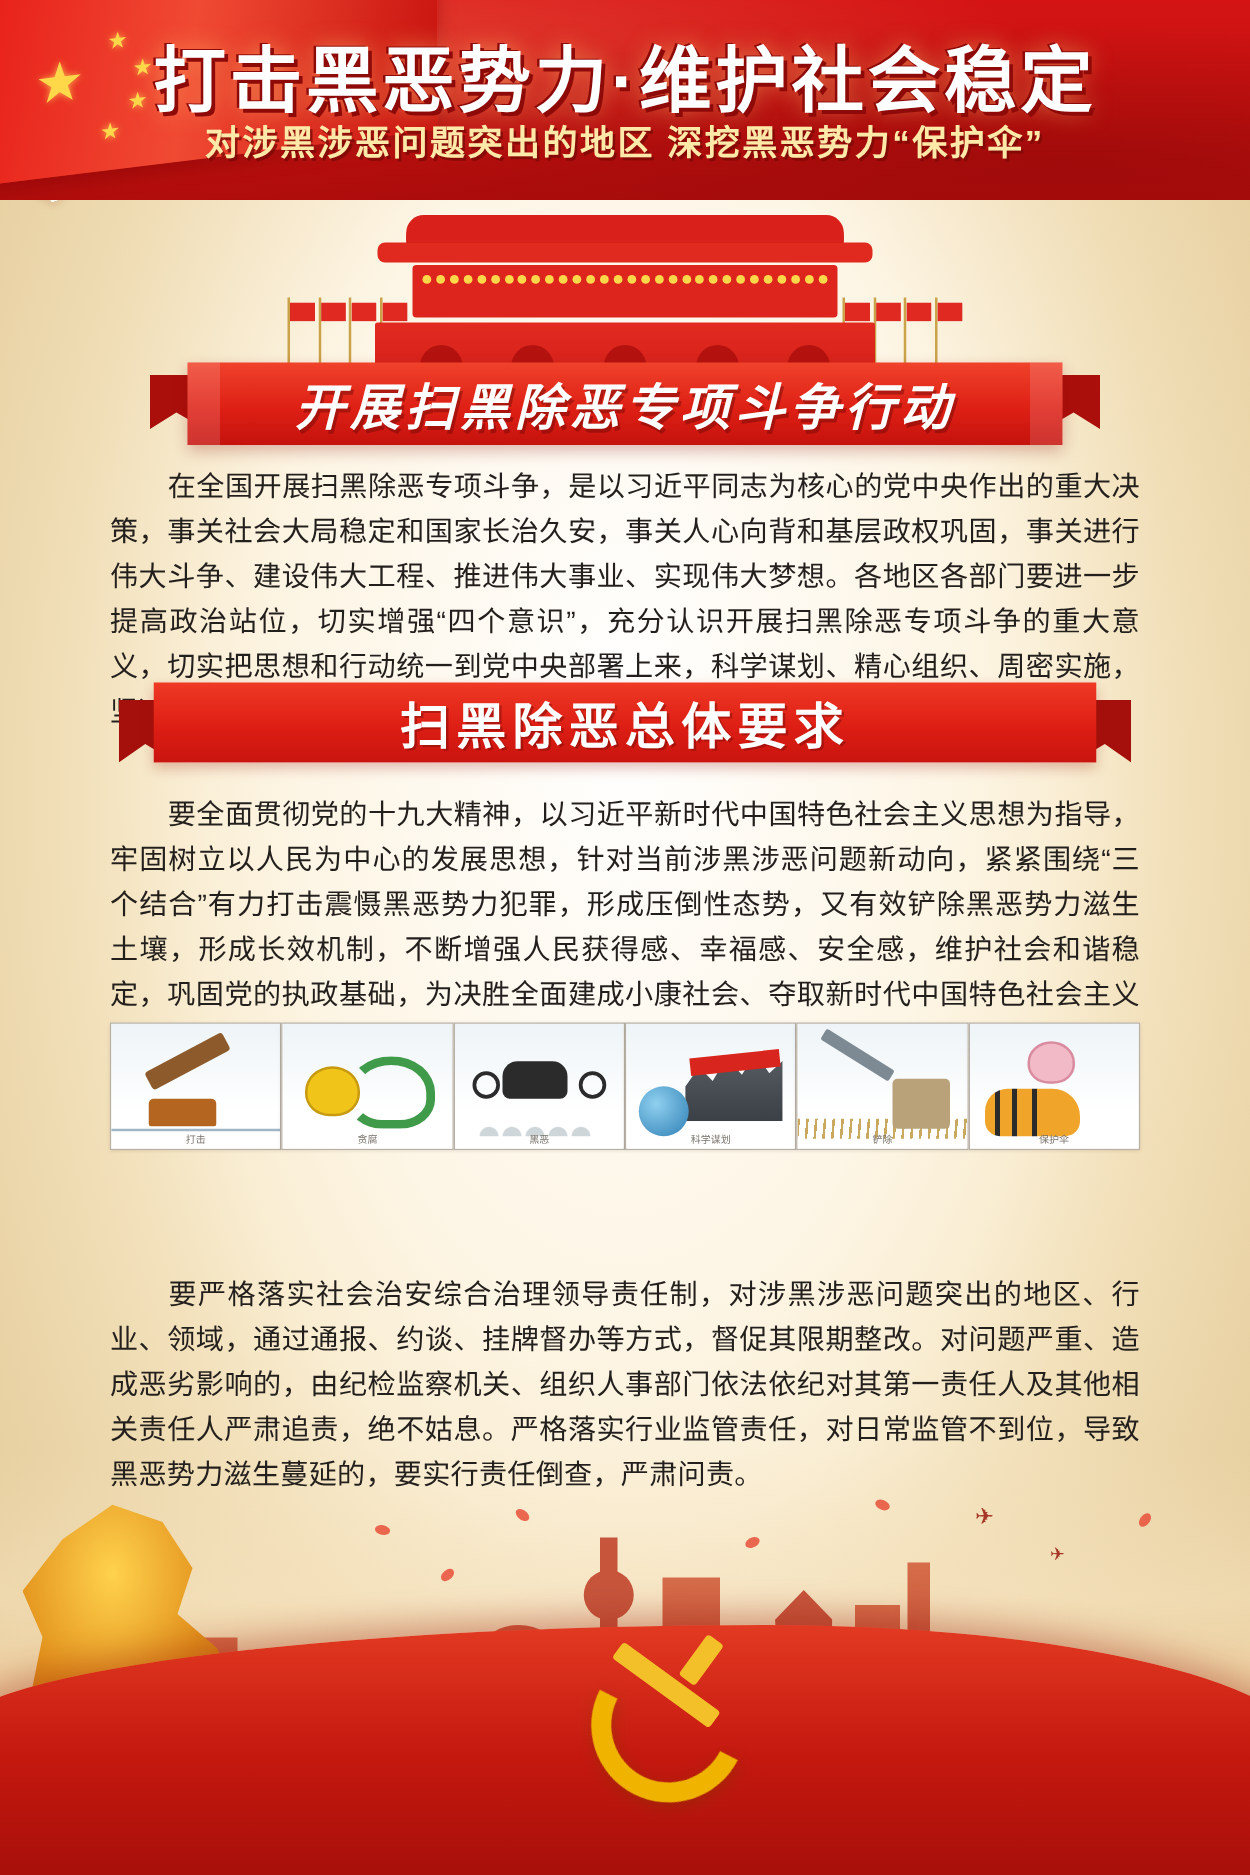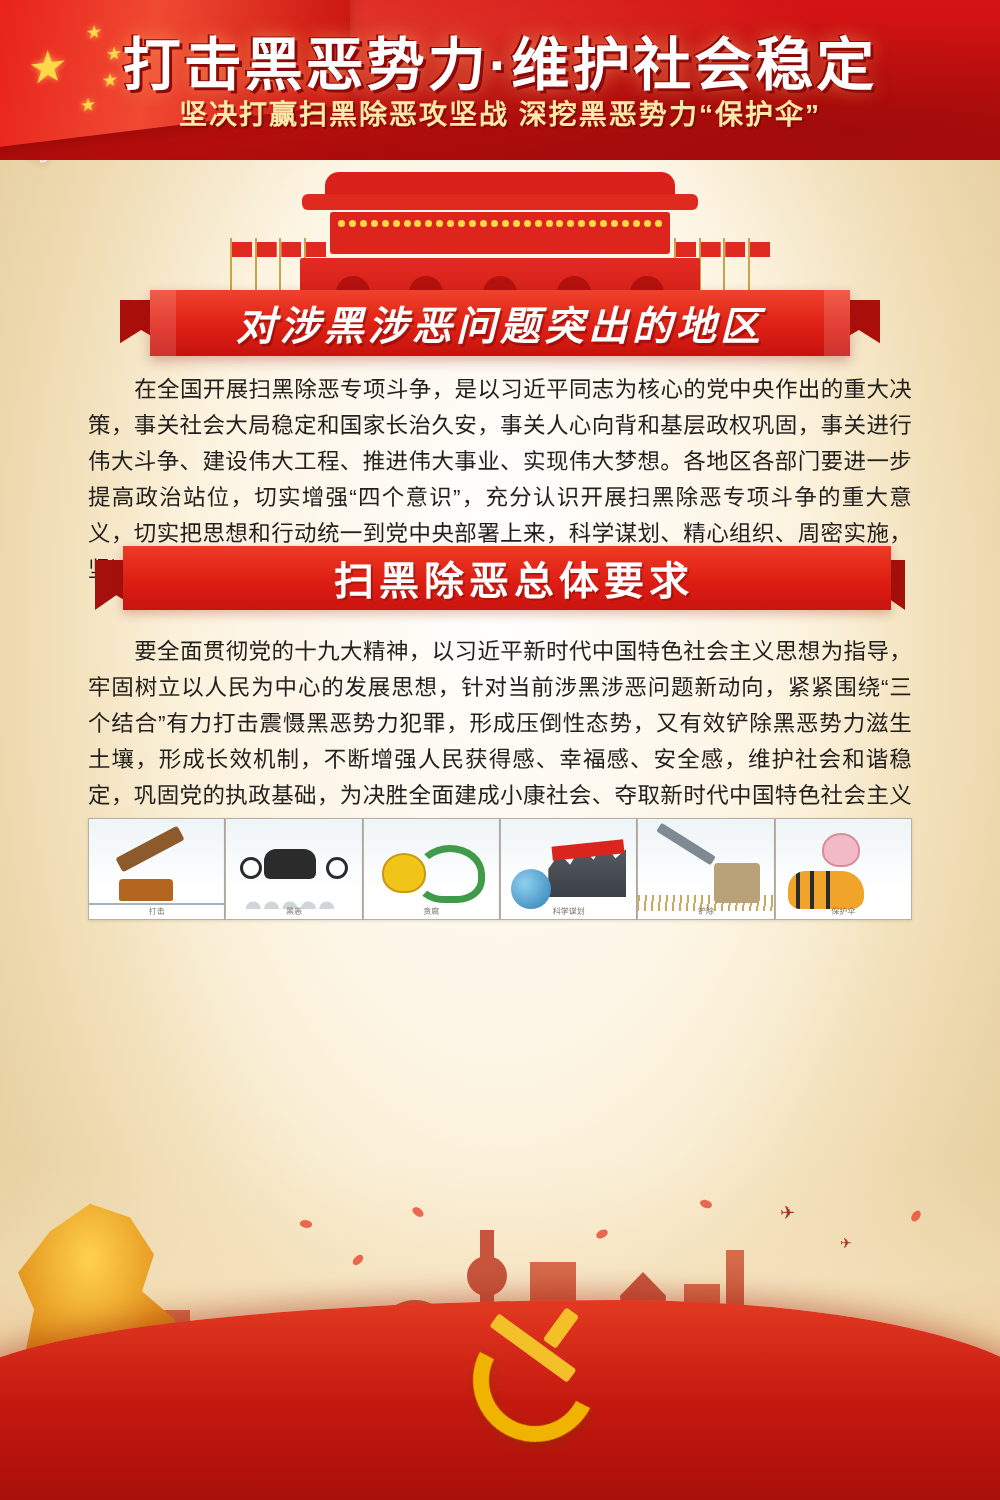--- a/index.html
+++ b/index.html
@@ -226,21 +226,20 @@
   }
   .ribbon .ribbon-body {
     position: absolute;
     left: 28px; top: 0;
     width: 754px; height: 64px;
     background: linear-gradient(180deg, #ef3a25 0%, #dd1e14 55%, #c9140f 100%);
     box-shadow: 0 4px 10px rgba(150,20,10,0.28);
     display: flex;
     align-items: center;
     justify-content: center;
-    padding-left: 14px;
   }
   .ribbon .tail {
     position: absolute;
     top: 14px;
     width: 46px; height: 64px;
     background: #a5100c;
   }
   .ribbon .tail.left {
     left: 0;
     clip-path: polygon(0 0, 100% 0, 100% 78%, 46% 55%, 0 78%);
@@ -635,21 +634,21 @@
 
   <div class="header">
     <div class="header-flag">
       <span class="star s1">★</span>
       <span class="star s2">★</span>
       <span class="star s3">★</span>
       <span class="star s4">★</span>
       <span class="star s5">★</span>
     </div>
     <div class="header-title nowrap">打击黑恶势力·维护社会稳定</div>
-    <div class="header-sub nowrap">坚决打赢扫黑除恶攻坚战  深挖黑恶势力“保护伞”</div>
+    <div class="header-sub nowrap">对涉黑涉恶问题突出的地区  深挖黑恶势力“保护伞”</div>
   </div>
   <span class="dove d1">🕊</span>
   <span class="dove d2">🕊</span>
 
   <div class="gate-wrap">
     <div class="flag-row left">
       <span class="mini-flag"></span>
         <span class="mini-flag"></span>
       <span class="mini-flag"></span>
         <span class="mini-flag"></span>
@@ -702,21 +701,21 @@
         <i></i>
         <i></i>
         <i></i>
       </div>
   </div>
 
   <div class="ribbon-hero">
     <span class="hero-notch left"></span>
     <span class="hero-notch right"></span>
     <div class="hero-body">
-      <span class="hero-text nowrap">对涉黑涉恶问题突出的地区</span>
+      <span class="hero-text nowrap">开展扫黑除恶专项斗争行动</span>
     </div>
   </div>
 
   <div class="para" style="top:372px;"><span class="indent"></span><span>在全国开展扫黑除恶专项斗争，是以习近平同志为核心的党中央作出的重大决策，事关社会大局稳定和国家长治久安，事关人心向背和基层政权巩固，事关进行伟大斗争、建设伟大工程、推进伟大事业、实现伟大梦想。各地区各部门要进一步提高政治站位，切实增强“四个意识”，充分认识开展扫黑除恶专项斗争的重大意义，切实把思想和行动统一到党中央部署上来，科学谋划、精心组织、周密实施，坚决打赢扫黑除恶专项斗争这场攻坚仗。</span></div>
 
   <div class="ribbon" style="top:546px;">
     <span class="tail left"></span>
     <span class="tail right"></span>
     <div class="ribbon-body">
       <span class="ribbon-text nowrap">扫黑除恶总体要求</span>
@@ -726,38 +725,38 @@
   <div class="para" style="top:634px;"><span class="indent"></span><span>要全面贯彻党的十九大精神，以习近平新时代中国特色社会主义思想为指导，牢固树立以人民为中心的发展思想，针对当前涉黑涉恶问题新动向，紧紧围绕“三个结合”有力打击震慑黑恶势力犯罪，形成压倒性态势，又有效铲除黑恶势力滋生土壤，形成长效机制，不断增强人民获得感、幸福感、安全感，维护社会和谐稳定，巩固党的执政基础，为决胜全面建成小康社会、夺取新时代中国特色社会主义伟大胜利、实现中华民族伟大复兴的中国梦创造安全稳定的社会环境。</span></div>
 
   <div class="cartoons">
 
     <div class="cartoon c1">
       <div class="c-sky"></div>
       <span class="ground"></span>
       <span class="anvil"></span>
       <span class="hammer"></span>
       <span class="c-label">打击</span>
+    </div>
+
+    <div class="cartoon c2">
+      <div class="c-sky"></div>
+      <span class="purse"></span>
+      <span class="snake"></span>
+      <span class="c-label">贪腐</span>
     </div>
 
     <div class="cartoon c3">
       <div class="c-sky"></div>
       <span class="mask"></span>
       <span class="eye l"></span>
       <span class="eye r"></span>
       <span class="crowd"></span>
       <span class="c-label">黑恶</span>
     </div>
 
-    <div class="cartoon c2">
-      <div class="c-sky"></div>
-      <span class="purse"></span>
-      <span class="snake"></span>
-      <span class="c-label">贪腐</span>
-    </div>
-
     <div class="cartoon c4">
       <div class="c-sky"></div>
       <span class="city"></span>
       <span class="redband"></span>
       <span class="globe"></span>
       <span class="c-label">科学谋划</span>
     </div>
 
     <div class="cartoon c6">
       <div class="c-sky"></div>
@@ -770,20 +769,21 @@
     <div class="cartoon c5">
       <div class="c-sky"></div>
       <span class="tiger"></span>
       <span class="pig"></span>
       <span class="c-label">保护伞</span>
     </div>
 
   </div>
 
 
+  <div class="para" style="top:1018px;"><span class="indent"></span><span>要严格落实社会治安综合治理领导责任制，对涉黑涉恶问题突出的地区、行业、领域，通过通报、约谈、挂牌督办等方式，督促其限期整改。对问题严重、造成恶劣影响的，由纪检监察机关、组织人事部门依法依纪对其第一责任人及其他相关责任人严肃追责，绝不姑息。严格落实行业监管责任，对日常监管不到位，导致黑恶势力滋生蔓延的，要实行责任倒查，严肃问责。</span></div>
 
   <div class="footer-scene">
     <div class="footer-sky"></div>
 
     <div class="skyline">
       <span class="bld" style="left:0;   width:40px; height:70px;"></span>
       <span class="bld" style="left:46px; width:30px; height:48px;"></span>
       <span class="bld" style="left:100px;width:34px; height:62px;"></span>
       <span class="temple">
         <span class="tier t1"></span>

